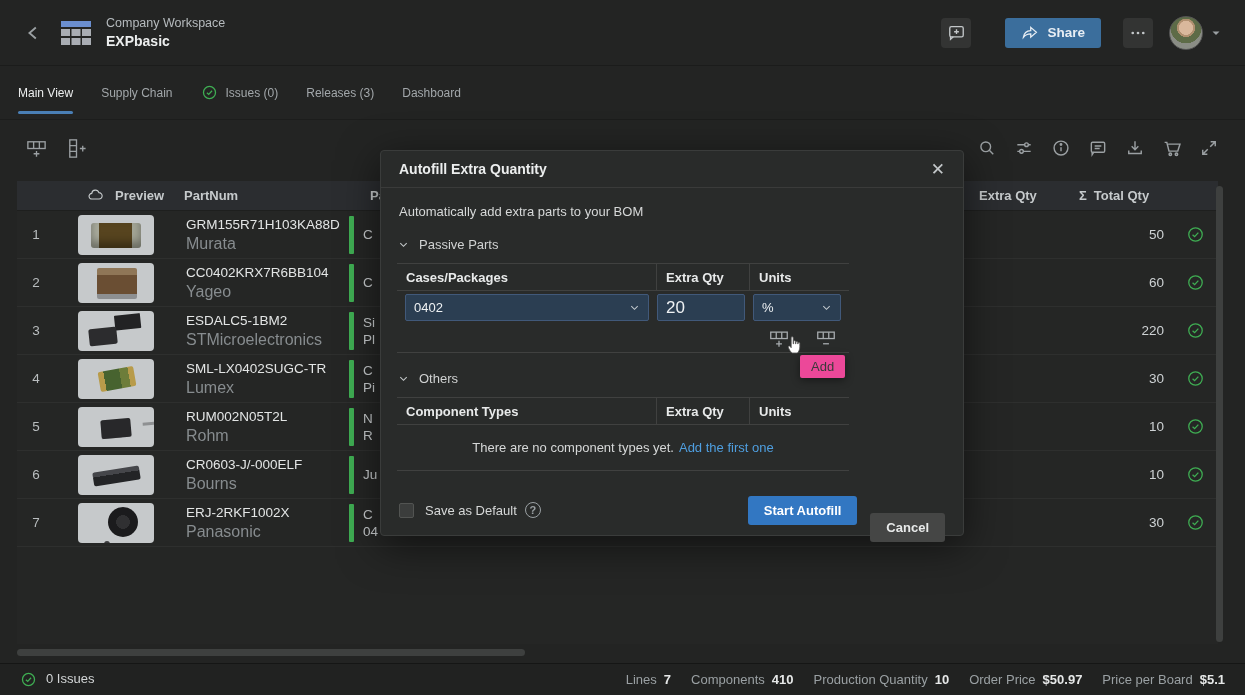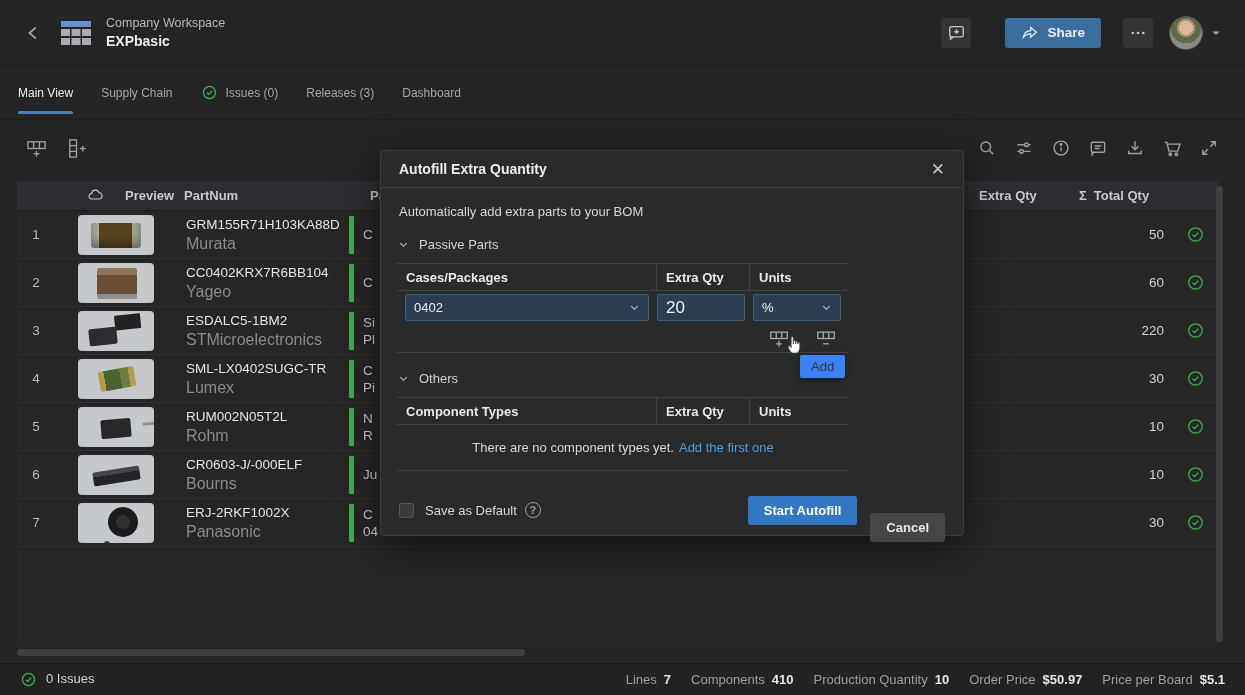--- a/index.html
+++ b/index.html
@@ -32,21 +32,21 @@
   .toolbar { position:absolute; top:120px; left:0; right:0; height:56px; display:flex; align-items:center; padding:0 24px; }
   .toolbar .group { display:flex; align-items:center; gap:16px; }
   .tbtn { background:none; border:none; color:#9ba0a3; cursor:pointer; width:24px; height:24px; display:flex; align-items:center; justify-content:center; }
   .toolbar .right { margin-left:auto; gap:13px; }
 
   
   .table-region { position:absolute; left:17px; top:181px; width:1201px; height:463px; background:#252625; }
   .cols { display:grid; grid-template-columns:38px 121px 169px 541px 85px 100px 101px 46px; }
   .thead { height:30px; background:#2b2d30; font-size:13px; color:#c6cacc; font-weight:bold; border-bottom:1px solid #1e1f1e; }
   .thead > div { display:flex; align-items:center; padding-left:8px; white-space:nowrap; overflow:hidden; }
-  .th-preview { justify-content:flex-start; gap:21px; padding-left:32px !important; color:#c6cacc; }
+  .th-preview { justify-content:flex-start; gap:11px; padding-left:32px !important; color:#c6cacc; }
   .th-desc { padding-left:25px !important; }
   .sigma { font-size:13px; margin-right:7px; }
   .trow { height:48px; border-bottom:1px solid #2e2f2e; font-size:13.5px; }
   .trow > div { display:flex; align-items:center; overflow:hidden; position:relative; }
   .c-num { justify-content:center; color:#b9bdbf; }
   .c-prev { justify-content:center; }
   .thumb { width:76px; height:40px; border-radius:4px; background:#c6c9cb; position:relative; overflow:hidden; }
   .thumb > i { position:absolute; display:block; }
   .p1 i { left:13px; top:8px; width:50px; height:25px; border-radius:3px; background:linear-gradient(90deg,#a9ab9c 0 17%,#57441f 17% 83%,#a3a596 83%); box-shadow:inset 0 -6px 8px rgba(0,0,0,.35); }
   .p2 i { left:19px; top:5px; width:40px; height:31px; border-radius:2px; background:linear-gradient(180deg,#8f7657 0 22%,#6a4e33 22% 84%,#8d8f91 84%); }
@@ -100,21 +100,21 @@
   .rb-add { left:371px; } .rb-del { left:418px; }
   .mt-empty { height:46px; border-bottom:1px solid #404140; display:flex; align-items:center; justify-content:center; gap:5px; font-size:13px; color:#d6d8d8; }
   .mt-empty a { color:#4f9fe0; text-decoration:none; cursor:pointer; }
   .m-foot { position:absolute; left:18px; right:18px; top:344px; height:30px; display:flex; align-items:center; }
   .chk { width:15px; height:15px; border-radius:2px; background:#3b3d3c; border:1px solid #525452; cursor:pointer; }
   .chk-lbl { margin-left:11px; font-size:13px; color:#d6d8d8; }
   .help { margin-left:8px; width:16px; height:16px; border-radius:50%; border:1.4px solid #9aa0a3; color:#9aa0a3; font-size:11px; font-weight:bold; display:flex; align-items:center; justify-content:center; cursor:pointer; }
   .btn-primary { margin-left:auto; height:29px; padding:0 16px; border:none; border-radius:3px; background:#3277c2; color:#fff; font-size:13px; font-weight:bold; cursor:pointer; font-family:inherit; }
   .btn-cancel { margin-left:13px; height:29px; padding:0 16px; border:none; border-radius:3px; background:#454645; color:#e8eaea; font-size:13px; font-weight:bold; cursor:pointer; font-family:inherit;margin-top:35px; }
   .cursor-hand { position:absolute; left:401px; top:181px; width:24px; height:26px; z-index:60; pointer-events:none; }
-  .tooltip { position:absolute; left:419px; top:204px; background:#3b82f6; color:#3a3a3a; font-size:13px; padding:4px 11px; border-radius:2px; box-shadow:0 2px 8px rgba(0,0,0,.45); z-index:55; }
+  .tooltip { position:absolute; left:419px; top:204px; background:#ec4899; color:#3a3a3a; font-size:13px; padding:4px 11px; border-radius:2px; box-shadow:0 2px 8px rgba(0,0,0,.45); z-index:55; }
 
   svg { display:block; }
 </style>
 </head>
 <body>
 
 <div id="app">
 
   <div class="topbar">
     <button class="iconbtn back">

